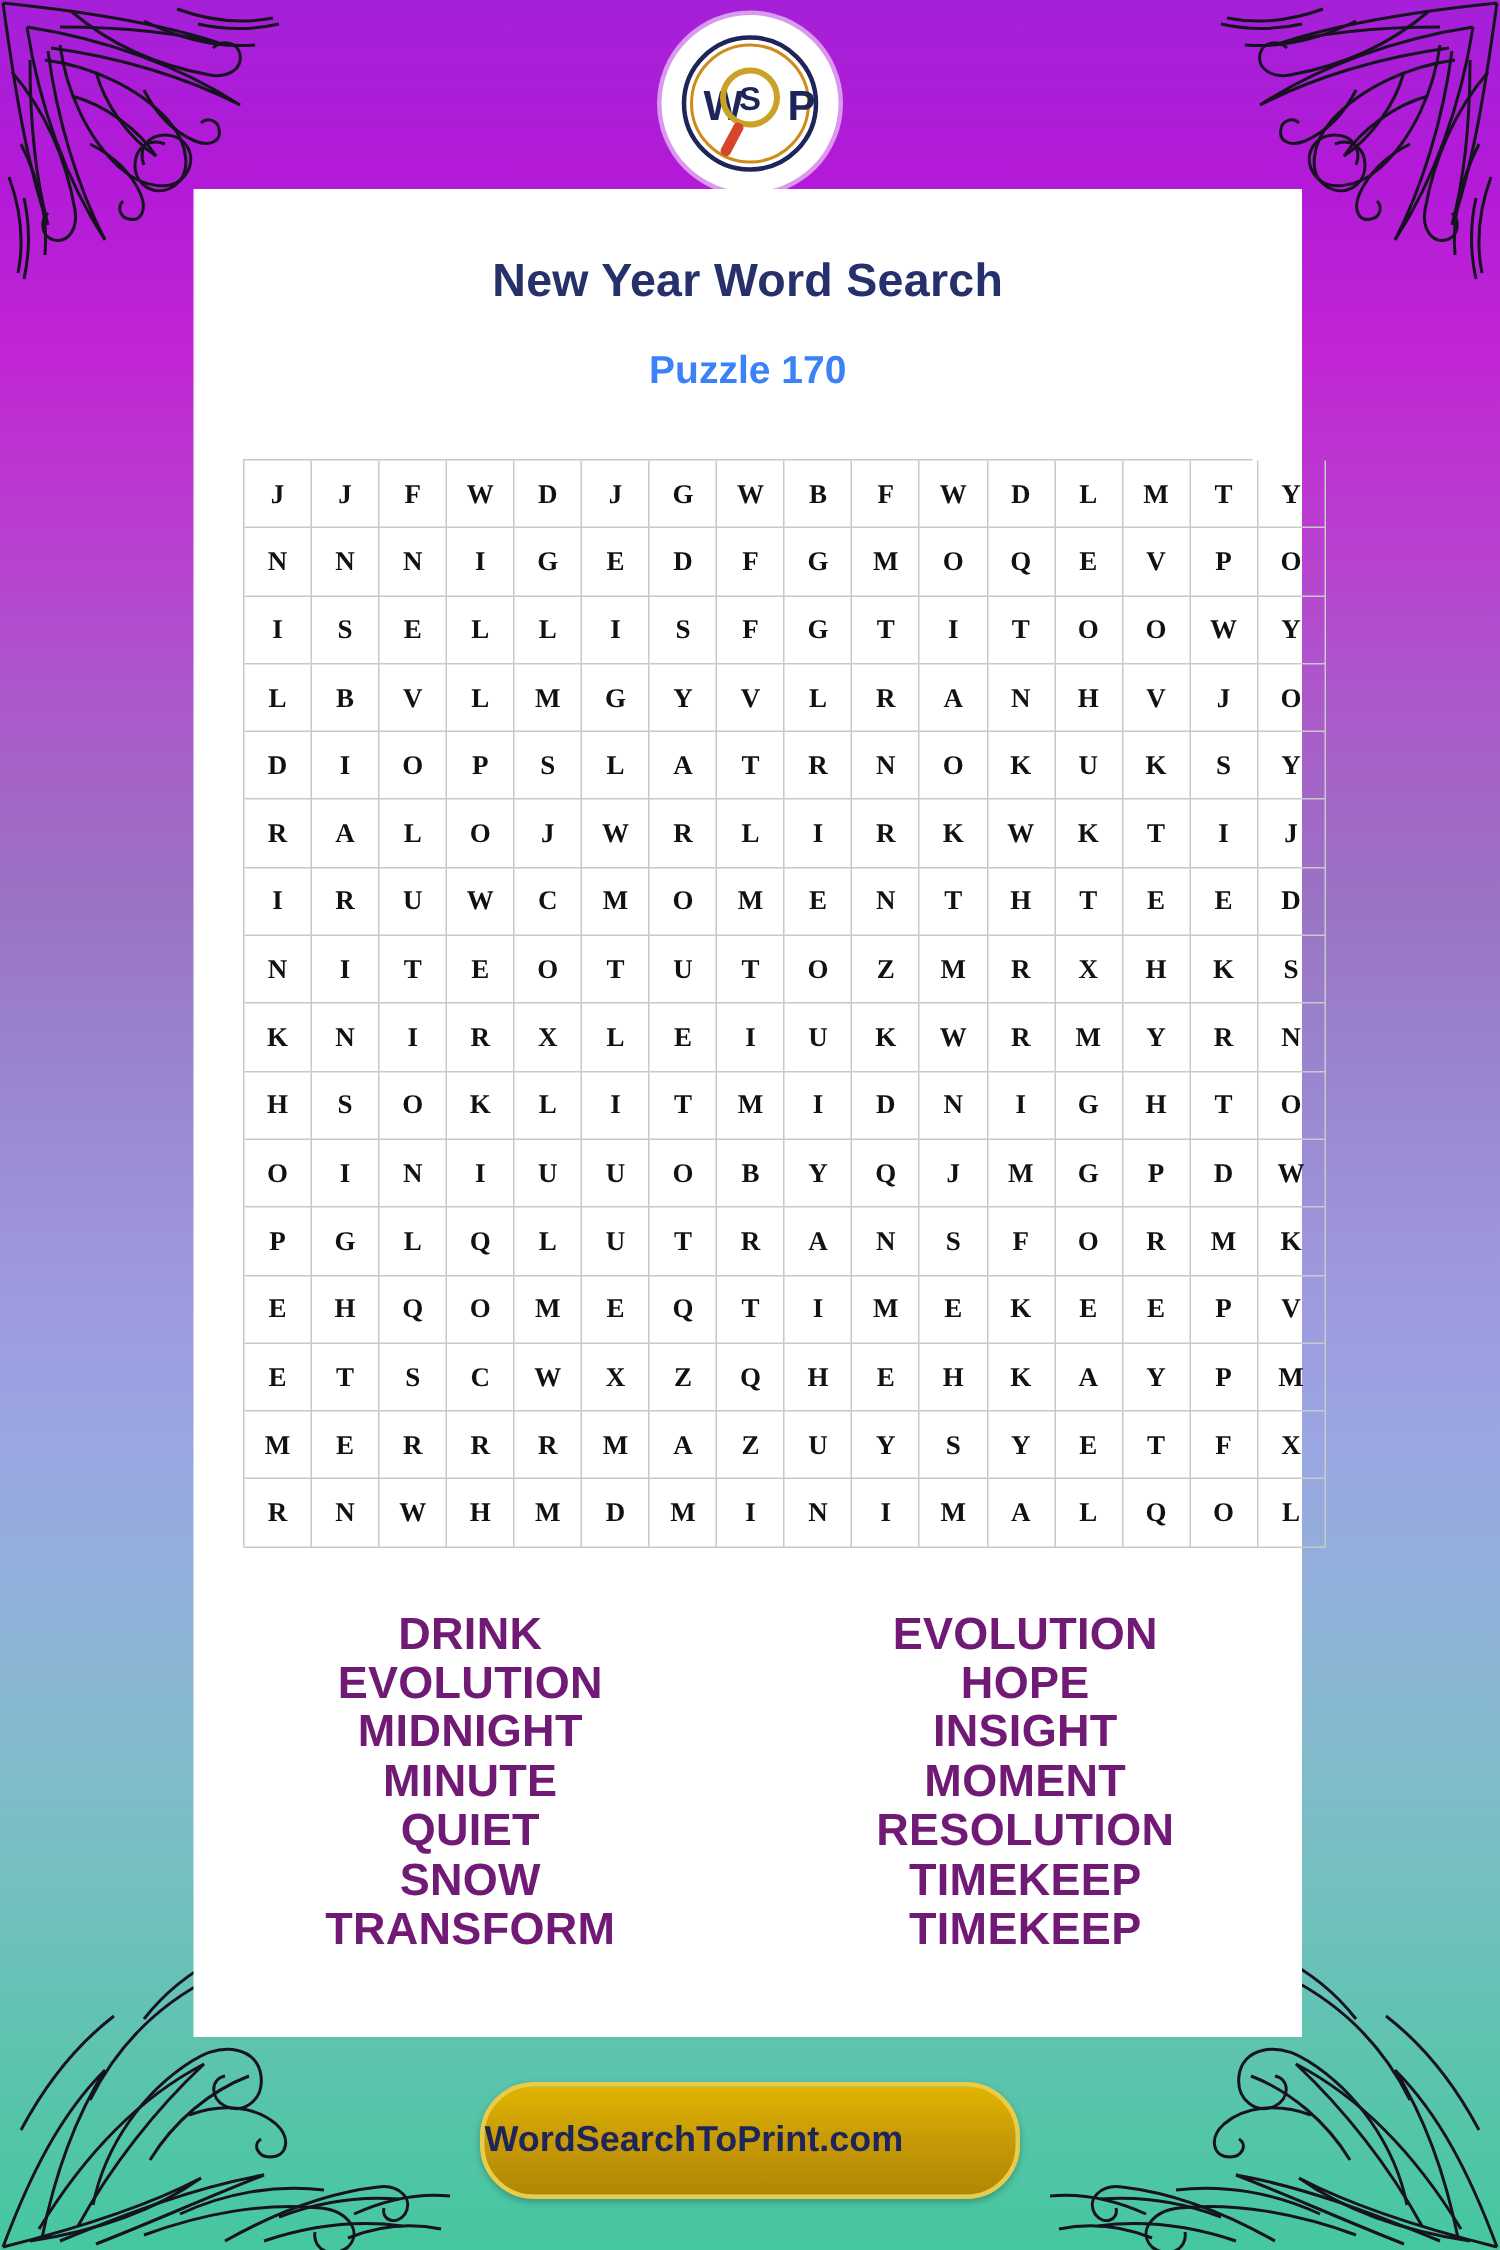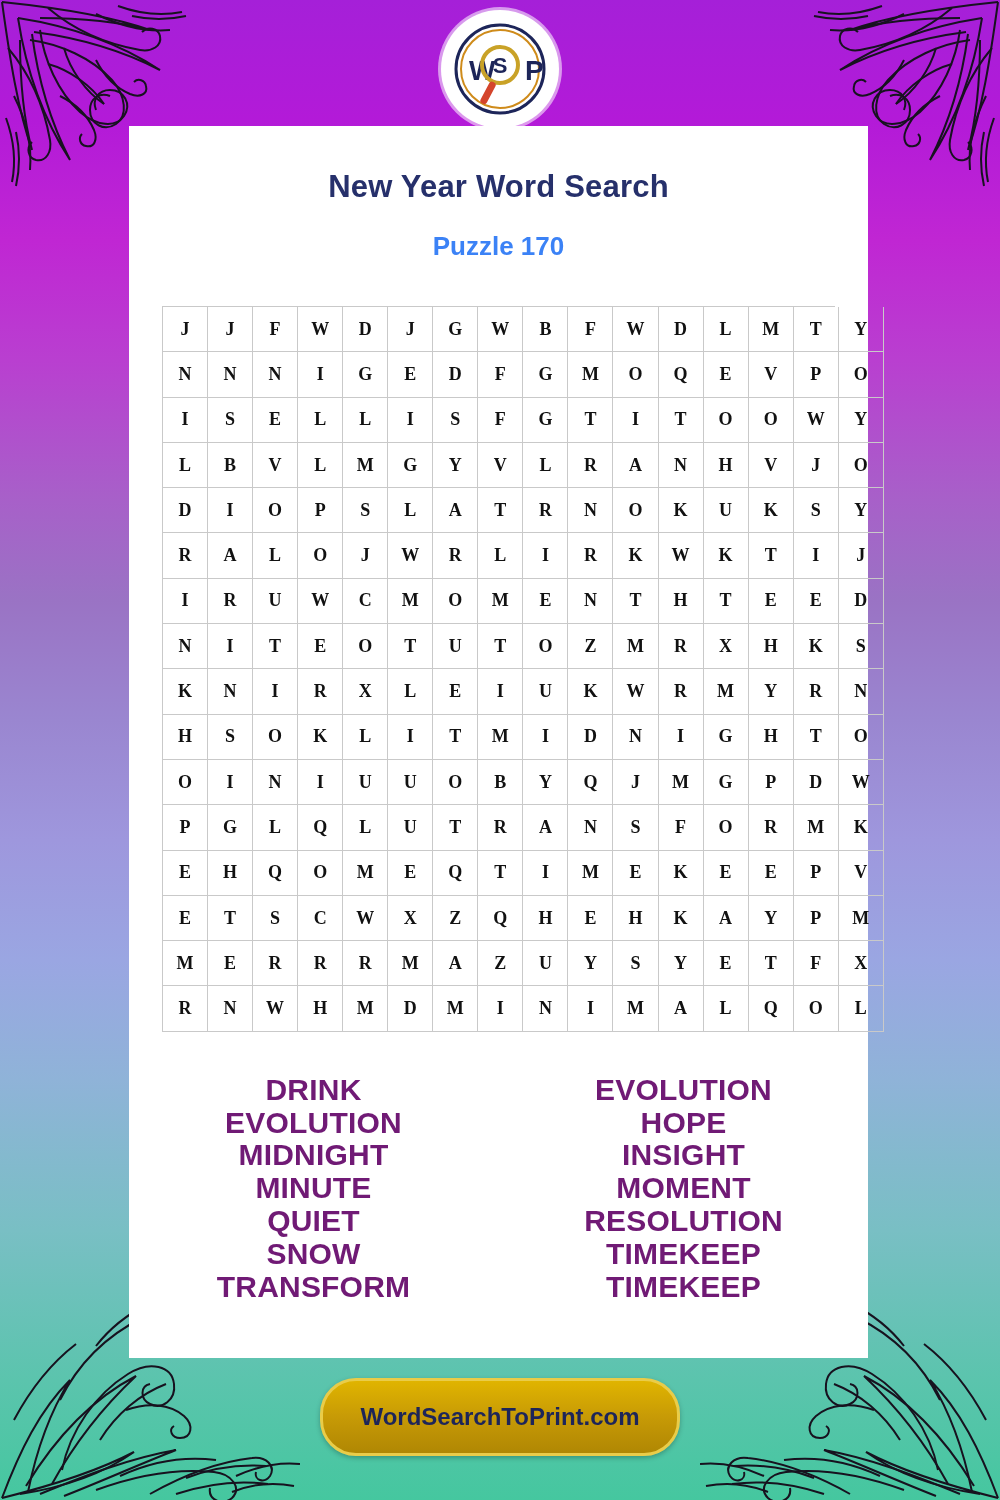--- a/index.html
+++ b/index.html
@@ -131,31 +131,31 @@
     font-size: 30px;
     font-weight: bold;
     line-height: 32.8px;
     letter-spacing: .2px;
   }
 
   
   .footer {
     position: absolute;
     left: 50%;
-    bottom: 44px;
+    bottom: 34px;
     transform: translateX(-50%);
     width: 354px;
     height: 72px;
     border-radius: 36px;
     background: linear-gradient(180deg,#e0b400 0%, #c79a06 50%, #b08703 100%);
     border: 3px solid #e9cc49;
     box-shadow: 0 2px 5px rgba(0,0,0,0.25);
     display: flex;
     align-items: center;
-    justify-content: center;
+    justify-content: flex-start;
     z-index: 7;
   }
   .footer-text {
     color: #1d2559;
     font-size: 24px;
     font-weight: bold;
   }
 </style>
 </head>
 <body>

